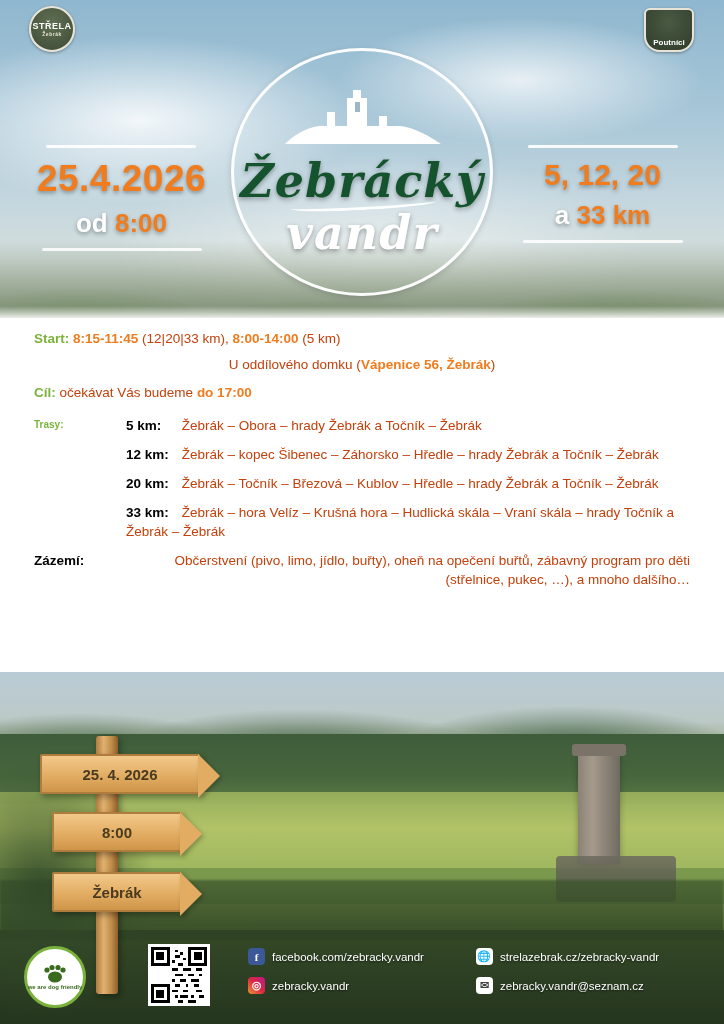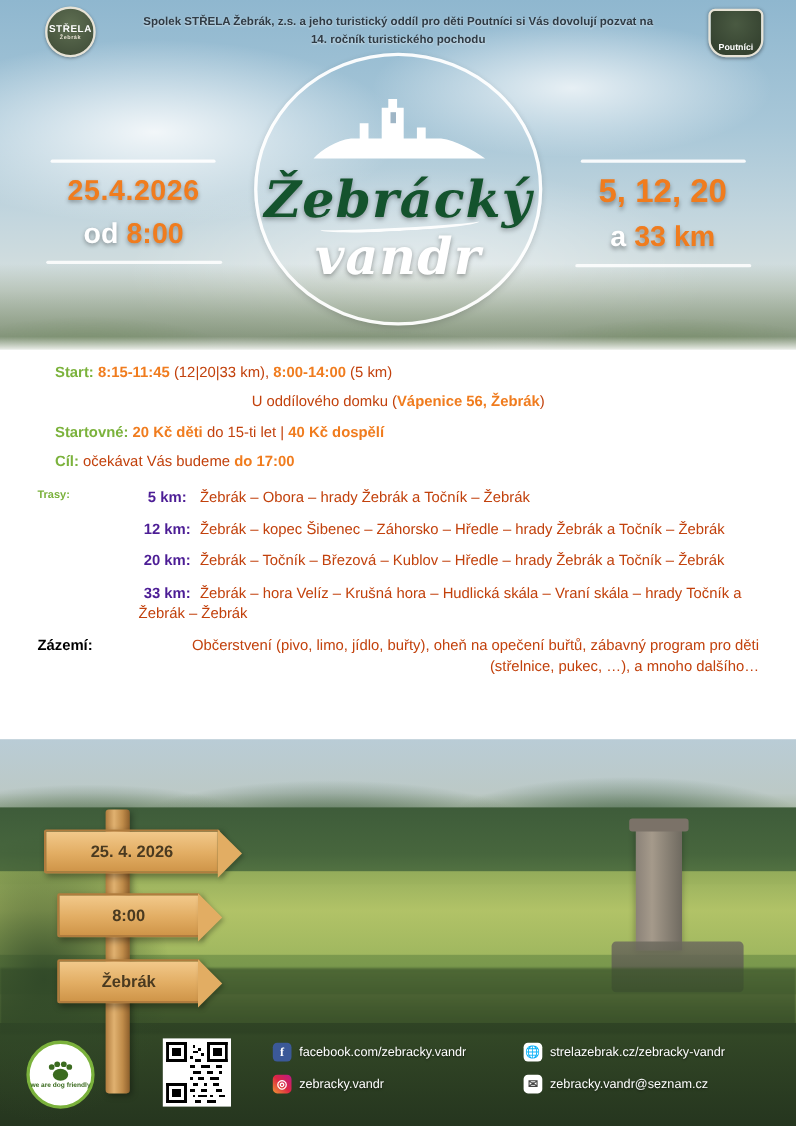--- a/index.html
+++ b/index.html
@@ -118,21 +118,21 @@
   .header-text{
     text-align:center;
     color:#2f3b45;
     font-size:10.5px;
     line-height:1.5;
     max-width:520px;
     font-weight:600;
     text-shadow:0 1px 2px rgba(255,255,255,.6);
   }
   .logo-left{
-    position:absolute; left:36px; top:5px; width:56px; height:48px;
+    position:absolute; left:24px; top:5px; width:56px; height:48px;
     display:flex; flex-direction:column; align-items:center; justify-content:center;
     color:#fff; font-size:8px; font-weight:bold; letter-spacing:.5px;
   }
   .logo-left .crest{
     width:46px; height:46px; border-radius:50%;
     background:radial-gradient(circle at 50% 35%, #5f6f52, #3d4a36);
     border:2px solid #e7e3d6;
     display:flex; align-items:center; justify-content:center;
     flex-direction:column;
     box-shadow:0 1px 3px rgba(0,0,0,.35);
@@ -190,21 +190,21 @@
     opacity:.95;
   }
 
   
   .left-head{
     position:absolute; left:24px; top:158px; width:195px; text-align:center;
     color:#f07c1e;
     font-weight:bold;
     text-shadow:0 2px 4px rgba(0,0,0,.35);
   }
-  .left-head .l1{ font-size:26px; letter-spacing:.5px; }
+  .left-head .l1{ font-size:37px; letter-spacing:.5px; }
   .left-head .l2{ font-size:26px; margin-top:8px; color:#ffffff; }
   .left-head .l2 em{ font-style:normal; color:#f07c1e; }
   .left-head .rule{ width:160px; height:3px; background:rgba(255,255,255,.85); margin:9px auto 0; border-radius:2px;}
   .left-rule-top{ position:absolute; left:46px; top:145px; width:150px; height:3px; background:rgba(255,255,255,.9); border-radius:2px;}
 
   .right-head{
     position:absolute; right:24px; top:158px; width:195px; text-align:center;
     color:#f07c1e; font-weight:bold;
     text-shadow:0 2px 4px rgba(0,0,0,.35);
   }
@@ -215,30 +215,30 @@
   .right-head .rule{ width:160px; height:3px; background:rgba(255,255,255,.85); margin:9px auto 0; border-radius:2px;}
 
   
   .info{
     position:absolute; left:0; top:330px; width:724px;
     padding:0 34px;
     font-size:13.5px;
     color:#2b2b2b;
   }
   .row{ margin-bottom:8px; line-height:1.35; }
-  .lbl{ color:#7bb23c; font-weight:bold;margin-left:16px; }
+  .lbl{ color:#7bb23c; font-weight:bold; }
   .org{ color:#f07c1e; font-weight:bold; }
   .muted{ color:#c2410c; }
   .center-sub{ text-align:center; margin:2px 0 10px 0; }
 
   .trasy{ position:relative; margin-top:14px; }
   .trasy .head{ position:absolute; left:0; top:2px; color:#7bb23c; font-weight:bold; font-size:10px;}
   .trasy-list{ margin-left:92px; }
   .trasy-item{ margin-bottom:11px; line-height:1.35; }
-  .km{ color:#4c1d95; font-weight:bold; display:inline-block; min-width:52px;text-align:center;}
+  .km{ color:#000000; font-weight:bold; display:inline-block; min-width:52px;}
   .note{ display:block; margin-left:52px; }
 
   .zazemi{ position:relative; margin-top:10px; }
   .zazemi .head{ position:absolute; left:0; top:1px; color:#000000; font-weight:bold;}
   .zazemi .body{ margin-left:92px; line-height:1.4;text-align:right;}
 
   
   .post{
     position:absolute; left:96px; top:736px; width:22px; height:258px;
     background:linear-gradient(90deg,#b07c3e,#e0b170 35%,#c08c4a 70%,#8d5f2c);
@@ -302,26 +302,20 @@
   .contact-text{ text-shadow:0 1px 2px rgba(0,0,0,.6); }
 </style>
 </head>
 <body>
 
 <div class="poster">
 
   <div class="sky"></div>
   <div class="hillband"></div>
 
-  <div class="headerbar">
-    <div class="header-text">
-      <div>Spolek STŘELA Žebrák, z.s. a jeho turistický oddíl pro děti Poutníci si Vás dovolují pozvat na</div>
-      <div>14. ročník turistického pochodu</div>
-    </div>
-  </div>
 
   <div class="logo-left">
     <div class="crest">
       <b>STŘELA</b>
       <i>Žebrák</i>
     </div>
   </div>
 
   <div class="logo-right">
     <div class="badge">
@@ -369,26 +363,20 @@
       <span class="org">8:15-11:45</span>
       <span class="muted">(12|20|33 km),</span>
       <span class="org">8:00-14:00</span>
       <span class="muted">(5 km)</span>
     </div>
 
     <div class="row center-sub">
       <span class="muted">U oddílového domku (</span><span class="org">Vápenice 56, Žebrák</span><span class="muted">)</span>
     </div>
 
-    <div class="row">
-      <span class="lbl">Startovné:</span>
-      <span class="org">20 Kč děti</span>
-      <span class="muted">do 15-ti let |</span>
-      <span class="org">40 Kč dospělí</span>
-    </div>
 
     <div class="row">
       <span class="lbl">Cíl:</span>
       <span class="muted">očekávat Vás budeme</span>
       <span class="org">do 17:00</span>
     </div>
 
     <div class="trasy">
       <div class="head">Trasy:</div>
       <div class="trasy-list">

